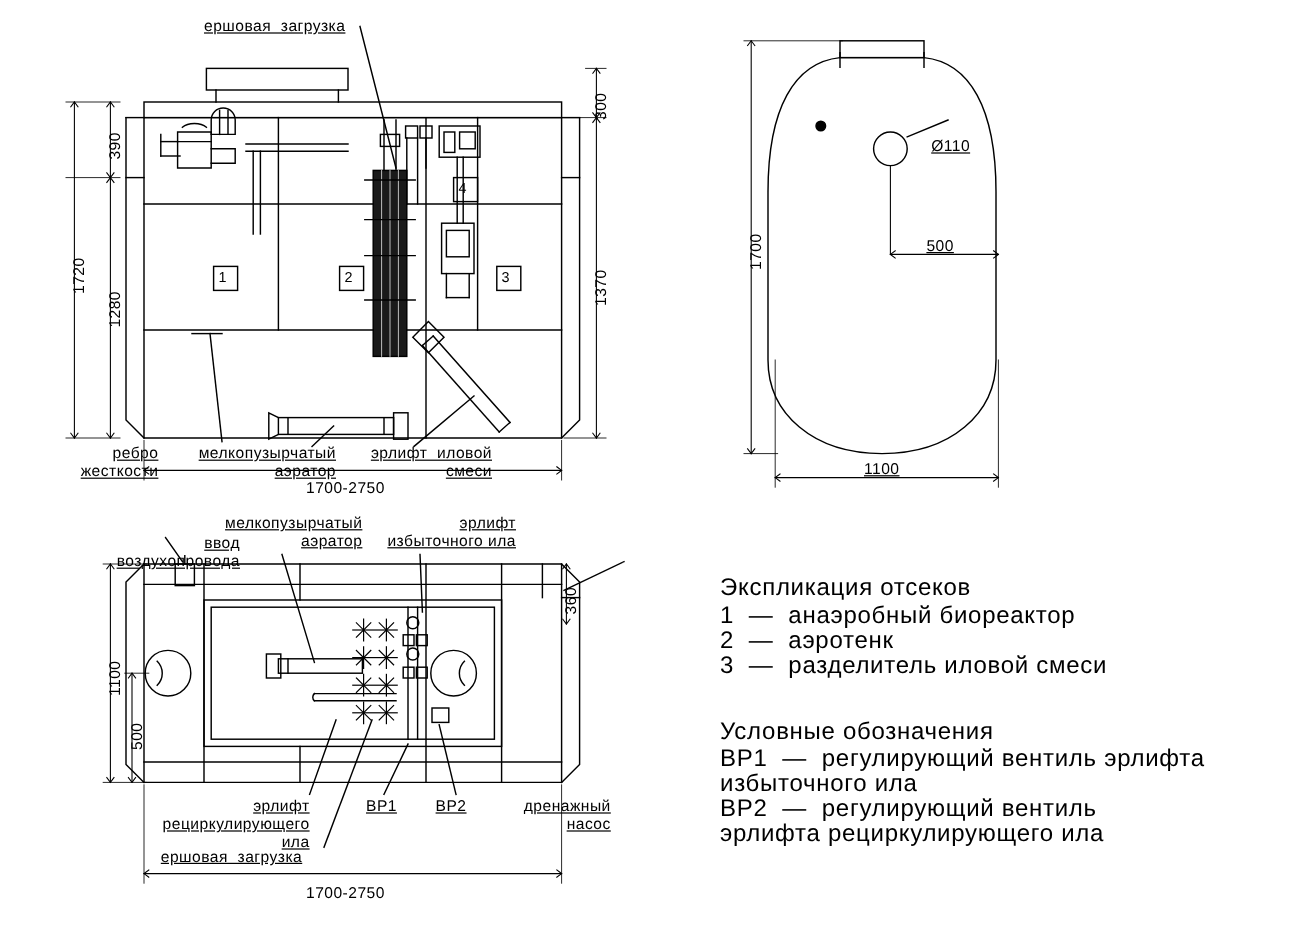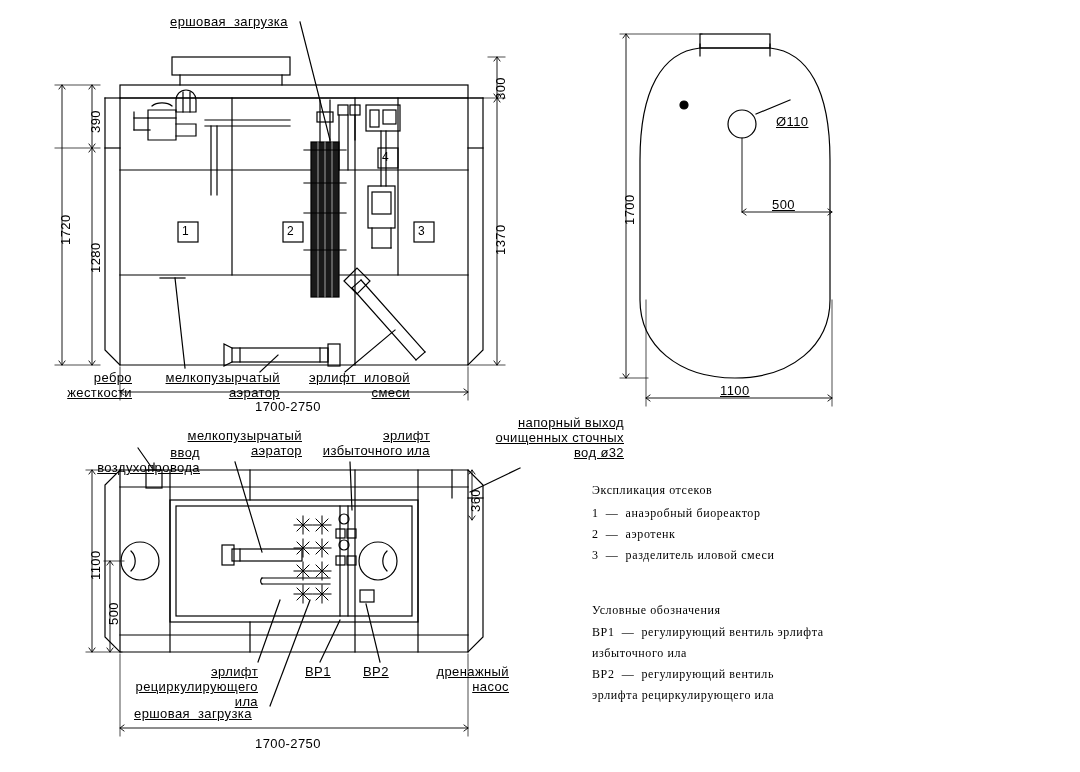--- a/index.html
+++ b/index.html
@@ -36,25 +36,26 @@
     color: #000;
   }
   .lbl.u { text-decoration: underline; }
   .lbl.c { text-align: right; }
   .rot {
     transform-origin: 0 0;
     transform: rotate(-90deg);
   }
   .legend {
     position: absolute;
-    font-family: Liberation Serif, serif;
-    font-size: 12px;
+    font-family: Liberation Sans, sans-serif;
+    font-size: 20px;
     letter-spacing: 0.6px;
     white-space: pre;
     line-height: 21px;
+    margin-left: 8px;
   }
 </style>
 </head>
 <body>
 
 <div id="root">
 
   <svg class="drawing" viewBox="0 0 1080 772">
     <g fill="none" stroke="#000" stroke-width="1.2" stroke-linecap="square">
 
@@ -373,23 +374,20 @@
   <div class="lbl u" style="left:776px; top:114px;">Ø110</div>
   <div class="lbl u" style="left:772px; top:197px;">500</div>
   <div class="lbl u" style="left:720px; top:383px;">1100</div>
 
   <div class="lbl u c" style="left:84px; top:425px; width:116px;margin-top:20px;">ввод
 воздухопровода</div>
   <div class="lbl u c" style="left:162px; top:428px; width:140px;">мелкопузырчатый
 аэратор</div>
   <div class="lbl u c" style="left:310px; top:428px; width:120px;">эрлифт
 избыточного ила</div>
-  <div class="lbl u c" style="left:484px; top:415px; width:140px;">напорный выход
-очищенных сточных
-вод ø32</div>
 
   <div class="lbl rot" style="left:88px; top:580px;">1100</div>
   <div class="lbl rot" style="left:106px; top:625px;">500</div>
   <div class="lbl rot" style="left:468px; top:512px;">360</div>
   <div class="lbl" style="left:255px; top:736px;">1700-2750</div>
 
   <div class="lbl u c" style="left:128px; top:664px; width:130px;">эрлифт
 рециркулирующего
 ила</div>
   <div class="lbl u" style="left:305px; top:664px;">ВР1</div>

